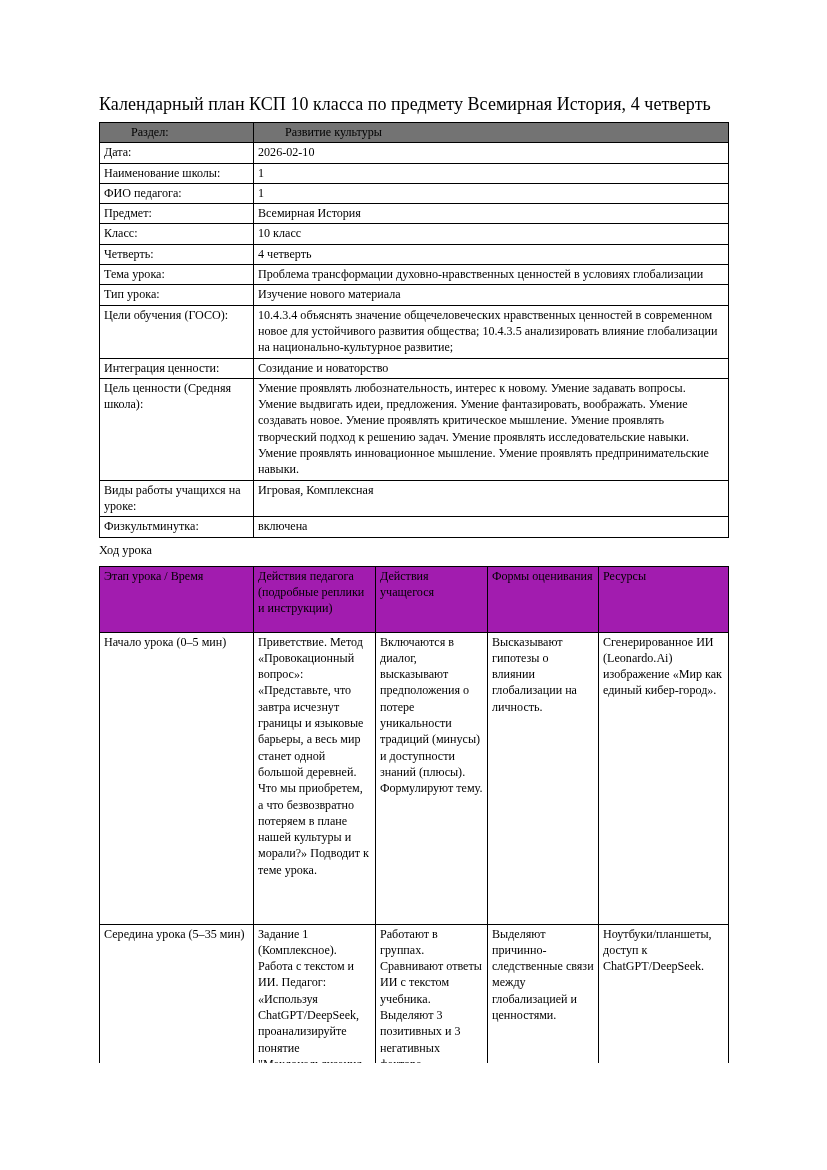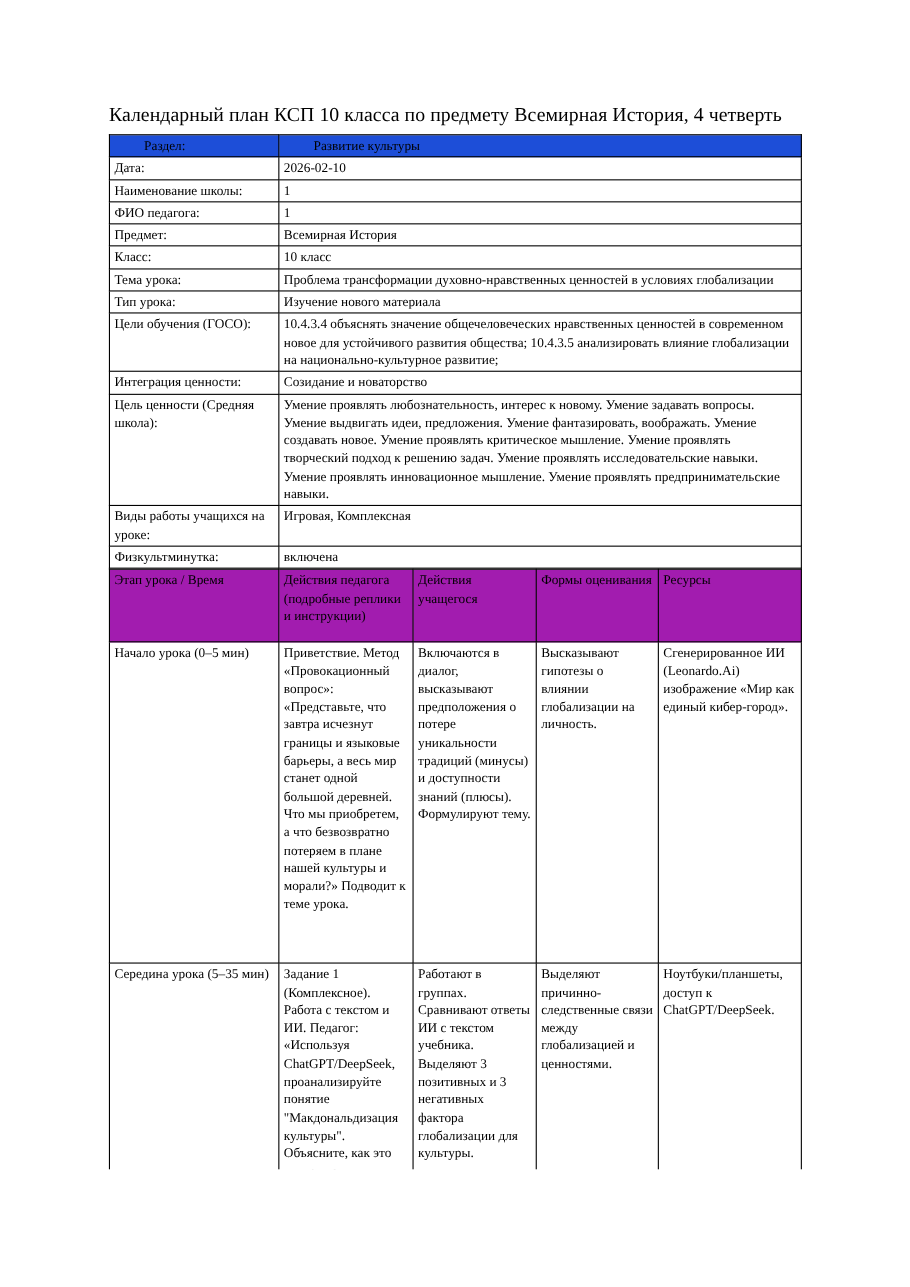--- a/index.html
+++ b/index.html
@@ -51,21 +51,21 @@
     text-align: left;
     font-weight: normal;
     word-wrap: break-word;
     overflow-wrap: break-word;
     hyphens: none;
   }
   
   table.info col.c1 { width: 154px; }
   table.info col.c2 { width: 475px; }
   table.info tr.first td {
-    background: #1d4ed8;
+    background: #737373;
     padding-left: 31px;
   }
   .mid-label {
     font-size: 12.3px;
     line-height: 17px;
     margin: 4px 0 7px 0;
   }
   
   table.flow col.f1 { width: 154px; }
   table.flow col.f2 { width: 122px; }
@@ -119,20 +119,24 @@
         </tr>
         <tr>
           <td>Предмет:</td>
           <td>Всемирная История</td>
         </tr>
         <tr>
           <td>Класс:</td>
           <td>10 класс</td>
         </tr>
         <tr>
+          <td>Четверть:</td>
+          <td>4 четверть</td>
+        </tr>
+        <tr>
           <td>Тема урока:</td>
           <td>Проблема трансформации духовно-нравственных ценностей в условиях глобализации</td>
         </tr>
         <tr>
           <td>Тип урока:</td>
           <td>Изучение нового материала</td>
         </tr>
         <tr>
           <td>Цели обучения (ГОСО):</td>
           <td>10.4.3.4 объяснять значение общечеловеческих нравственных ценностей в современном новое для устойчивого развития общества; 10.4.3.5 анализировать влияние глобализации на национально-культурное развитие;</td>
@@ -149,20 +153,21 @@
           <td>Виды работы учащихся на уроке:</td>
           <td>Игровая, Комплексная</td>
         </tr>
         <tr>
           <td>Физкультминутка:</td>
           <td>включена</td>
         </tr>
       </tbody>
     </table>
 
+    <div class="mid-label">Ход урока</div>
 
     <table class="tbl flow">
       <colgroup>
           <col class="f1">
           <col class="f2">
           <col class="f3">
           <col class="f4">
           <col class="f5">
         </colgroup>
       <thead>

